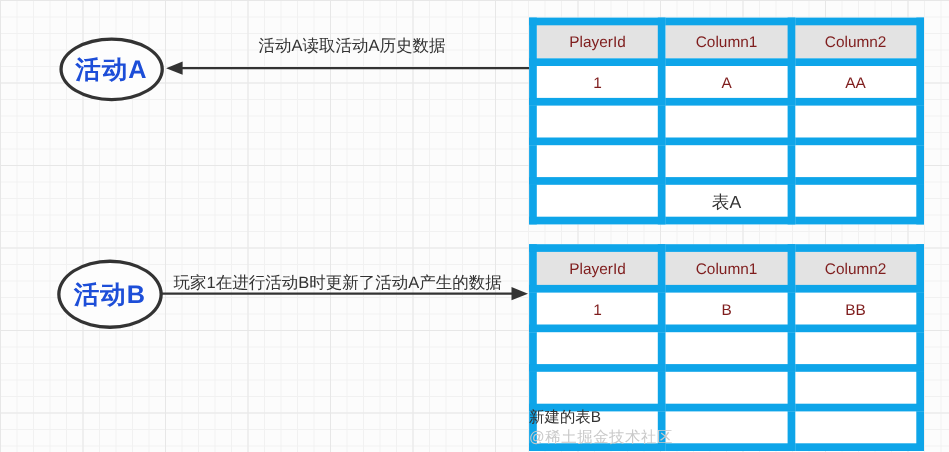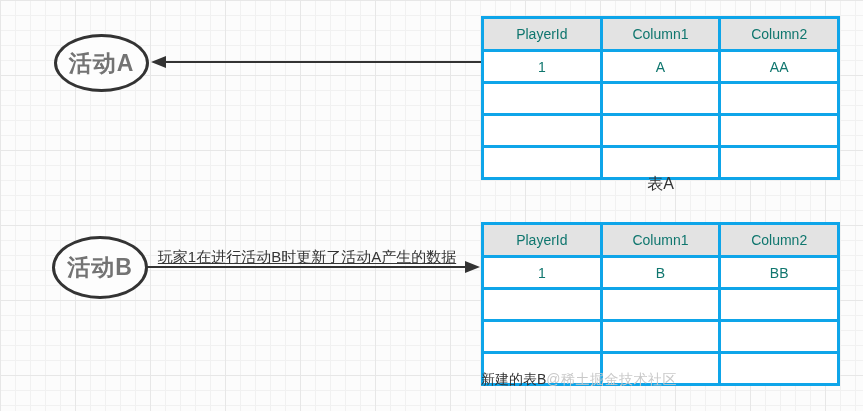--- a/index.html
+++ b/index.html
@@ -22,65 +22,66 @@
   .connectors { position: absolute; left: 0; top: 0; }
   .connectors line { stroke: #333; stroke-width: 2; }
   .connectors polygon { fill: #333; }
 
   .node {
     position: absolute;
     border: 3px solid #333;
     border-radius: 50%;
     background: #fdfdfd;
     display: flex; align-items: center; justify-content: center;
-    font-weight: bold; font-size: 23px; color: #737373;
+    font-weight: bold; font-size: 23px; color: #1d4ed8;
     letter-spacing: 1px;
     box-sizing: border-box;
   }
   .node-a { left: 54px; top: 34px;  width: 95px; height: 58px; }
   .node-b { left: 52px; top: 236px; width: 96px; height: 63px; }
 
   .arrow-label {
     position: absolute;
     font-size: 15px; color: #333;
     text-align: center; white-space: nowrap;
   }
   .label-a { left: 224px; top: 32px;  width: 192px; }
-  .label-b { left: 152px; top: 248px; width: 310px; text-decoration: underline; }
+  .label-b { left: 152px; top: 248px; width: 310px; }
 
   table.tbl {
     position: absolute;
     width: 359px;
     border-collapse: collapse;
     background: #fff;
     table-layout: fixed;
     border: 2px solid #7a7a7a;
   }
   .tbl-a { left: 481px; top: 16px; }
   .tbl-b { left: 481px; top: 222px; }
   table.tbl th, table.tbl td {
-    border: 3px solid #0ea5e9;
+    border: 7px solid #0ea5e9;
     font-size: 14px; font-weight: normal;
-    text-align: center; color: #0f766e;
+    text-align: center; color: #7f1d1d;
     padding: 0; overflow: hidden;
   }
   table.tbl th { height: 30px; background: #e3e3e3; }
   table.tbl td { height: 29px; }
 
   .tbl-caption {
     position: absolute;
     font-size: 16px; color: #333;
     text-align: center; white-space: nowrap;
   }
   .cap-a { left: 481px; top: 174px; width: 359px; }
   .cap-b-row {
     position: absolute;
     left: 481px; top: 371px; width: 370px;
-    display: flex; align-items: baseline;
+    display: flex; justify-content: flex-end; align-items: baseline;
     white-space: nowrap;
+    flex-direction: column;
   }
   .cap-b { font-size: 14px; color: #333; }
   .watermark {
     font-size: 14px; color: #c9c9c9;
     letter-spacing: 0.5px;
   }
 </style>
 </head>
 <body>
 
@@ -98,20 +99,21 @@
   </svg>
 
   <div class="node node-a">
     <span>活动A</span>
   </div>
 
   <div class="node node-b">
     <span>活动B</span>
   </div>
 
+  <div class="arrow-label label-a">活动A读取活动A历史数据</div>
   <div class="arrow-label label-b">玩家1在进行活动B时更新了活动A产生的数据</div>
 
   <table class="tbl tbl-a">
     <tbody>
         <tr>
       <th>PlayerId</th>
       <th>Column1</th>
       <th>Column2</th>
     </tr>
     <tr>

